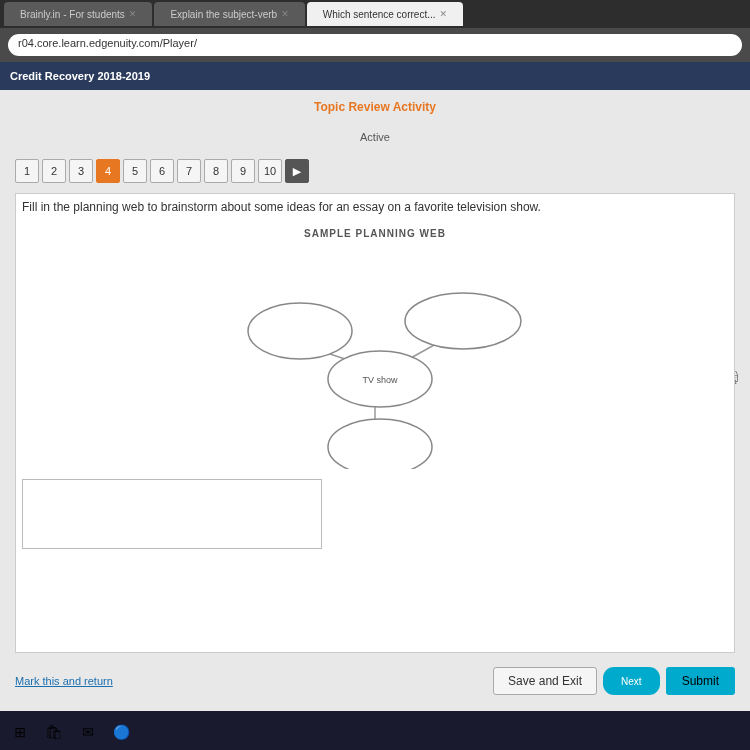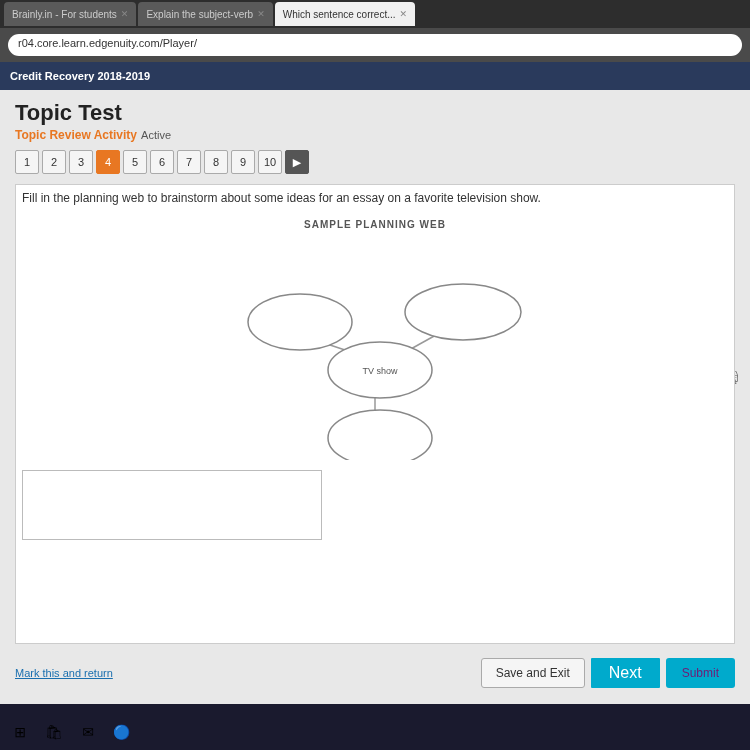--- a/index.html
+++ b/index.html
@@ -24,21 +24,21 @@
       height: 28px;
       padding: 0 4px;
       gap: 2px;
     }
     .tab {
       display: flex;
       align-items: center;
       background: #5a5a5a;
       color: #ccc;
       font-size: 10px;
-      padding: 3px 8px;
+      padding: 3px 16px;
       border-radius: 4px 4px 0 0;
       height: 24px;
       max-width: 160px;
       gap: 4px;
       cursor: pointer;
     }
     .tab.active {
       background: #f0f0f0;
       color: #333;
     }
@@ -88,22 +88,23 @@
 
     .page-title {
       font-size: 22px;
       font-weight: bold;
       color: #222;
       margin-bottom: 2px;
     }
     .activity-row {
       display: flex;
       align-items: center;
-      gap: 4px;
-      margin-bottom: 8px;
+      gap: 17px;
+      margin-bottom: 16px;
+      flex-direction: column;
     }
     .activity-label {
       color: #e87722;
       font-size: 12px;
       font-weight: bold;
     }
     .active-badge {
       color: #555;
       font-size: 11px;
     }
@@ -205,29 +206,29 @@
       color: #333;
       font-size: 12px;
       padding: 6px 14px;
       cursor: pointer;
       border-radius: 3px;
     }
     .btn-next {
       background: #00aacc;
       border: none;
       color: white;
-      font-size: 16px;
+      font-size: 10px;
       padding: 6px 18px;
       cursor: pointer;
-      border-radius: 1px;
+      border-radius: 11px;
     }
     .btn-submit {
       background: #00aacc;
       border: none;
-      color: #701a75;
+      color: #000000;
       font-size: 12px;
       padding: 6px 16px;
       cursor: pointer;
       border-radius: 3px;
     }
 
     
     .taskbar {
       position: fixed;
       bottom: 0;
@@ -289,21 +290,20 @@
     </div>
   </div>
 </div>
 
 <div class="app-header">
   <span class="app-header-text">Credit Recovery 2018-2019</span>
 </div>
 
 <div class="page-wrapper">
 
-  <div class="page-title">Topic Test</div>
 
   <div class="activity-row">
     <span class="activity-label">Topic Review Activity</span>
     <span class="active-badge">Active</span>
   </div>
 
   <div class="question-nav">
     <div class="q-btn">1</div>
     <div class="q-btn">2</div>
     <div class="q-btn">3</div>

